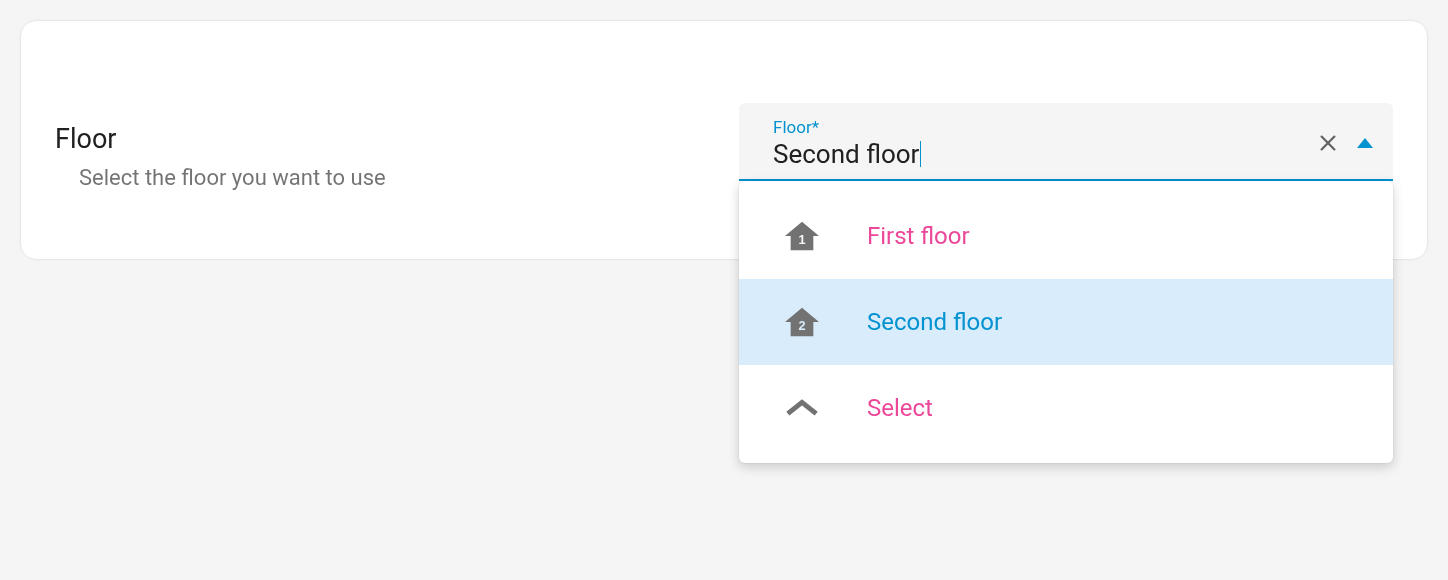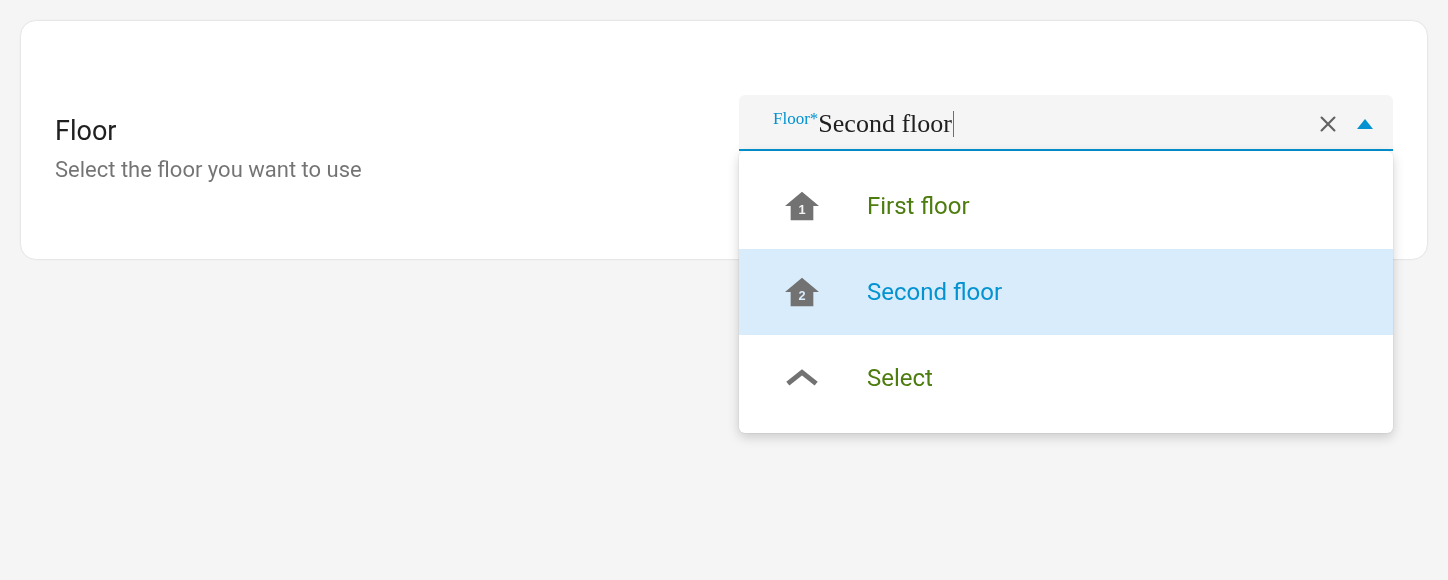--- a/index.html
+++ b/index.html
@@ -12,61 +12,61 @@
       background: #f5f5f5;
       width: 1448px;
       height: 580px;
       padding: 20px;
       position: relative;
     }
     .card {
       background: #fff;
       border: 1px solid #e7e7e7;
       border-radius: 16px;
-      padding: 24px 34px;
+      padding: 32px 34px;
       display: flex;
       align-items: flex-start;
       min-height: 240px;
       box-shadow: 0 0 0 1px rgba(0,0,0,0.01);
     }
     .left-col {
       flex: 1;
       padding-top: 70px;
     }
     .left-col .title {
       font-size: 27px;
       font-weight: 400;
       color: #202020;
       margin-bottom: 10px;
     }
     .left-col .subtitle {
       font-size: 22px;
       color: rgba(0,0,0,0.55);
       font-weight: 400;
+      margin-left: 24px;
     }
     .right-col {
       position: relative;
       width: 654px;
       margin-top: 50px;
     }
     .select-field {
       background: #f5f5f5;
       border-top-left-radius: 6px;
       border-top-right-radius: 6px;
       border-bottom: 2px solid #0493d0;
       padding: 14px 20px 10px 34px;
       display: flex;
       align-items: center;
       position: relative;
     }
     .field-container {
       flex: 1;
       display: flex;
-      flex-direction: row;
-      font-family: Liberation Serif, serif;
+      flex-direction: column;
     }
     .field-label {
       font-size: 17px;
       color: #0493d0;
       margin-bottom: 2px;
     }
     .field-value {
       font-size: 26px;
       color: #202020;
       position: relative;
@@ -126,21 +126,21 @@
       color: #0493d0;
     }
     .item-icon {
       width: 34px;
       height: 30px;
       color: #727272;
       flex-shrink: 0;
     }
     .item-label {
       font-size: 24px;
-      color: #4d7c0f;
+      color: #ec4899;
     }
   </style>
 </head>
 <body>
 
 <div class="card">
   <div class="left-col">
     <div class="title">Floor</div>
     <div class="subtitle">Select the floor you want to use</div>
   </div>

